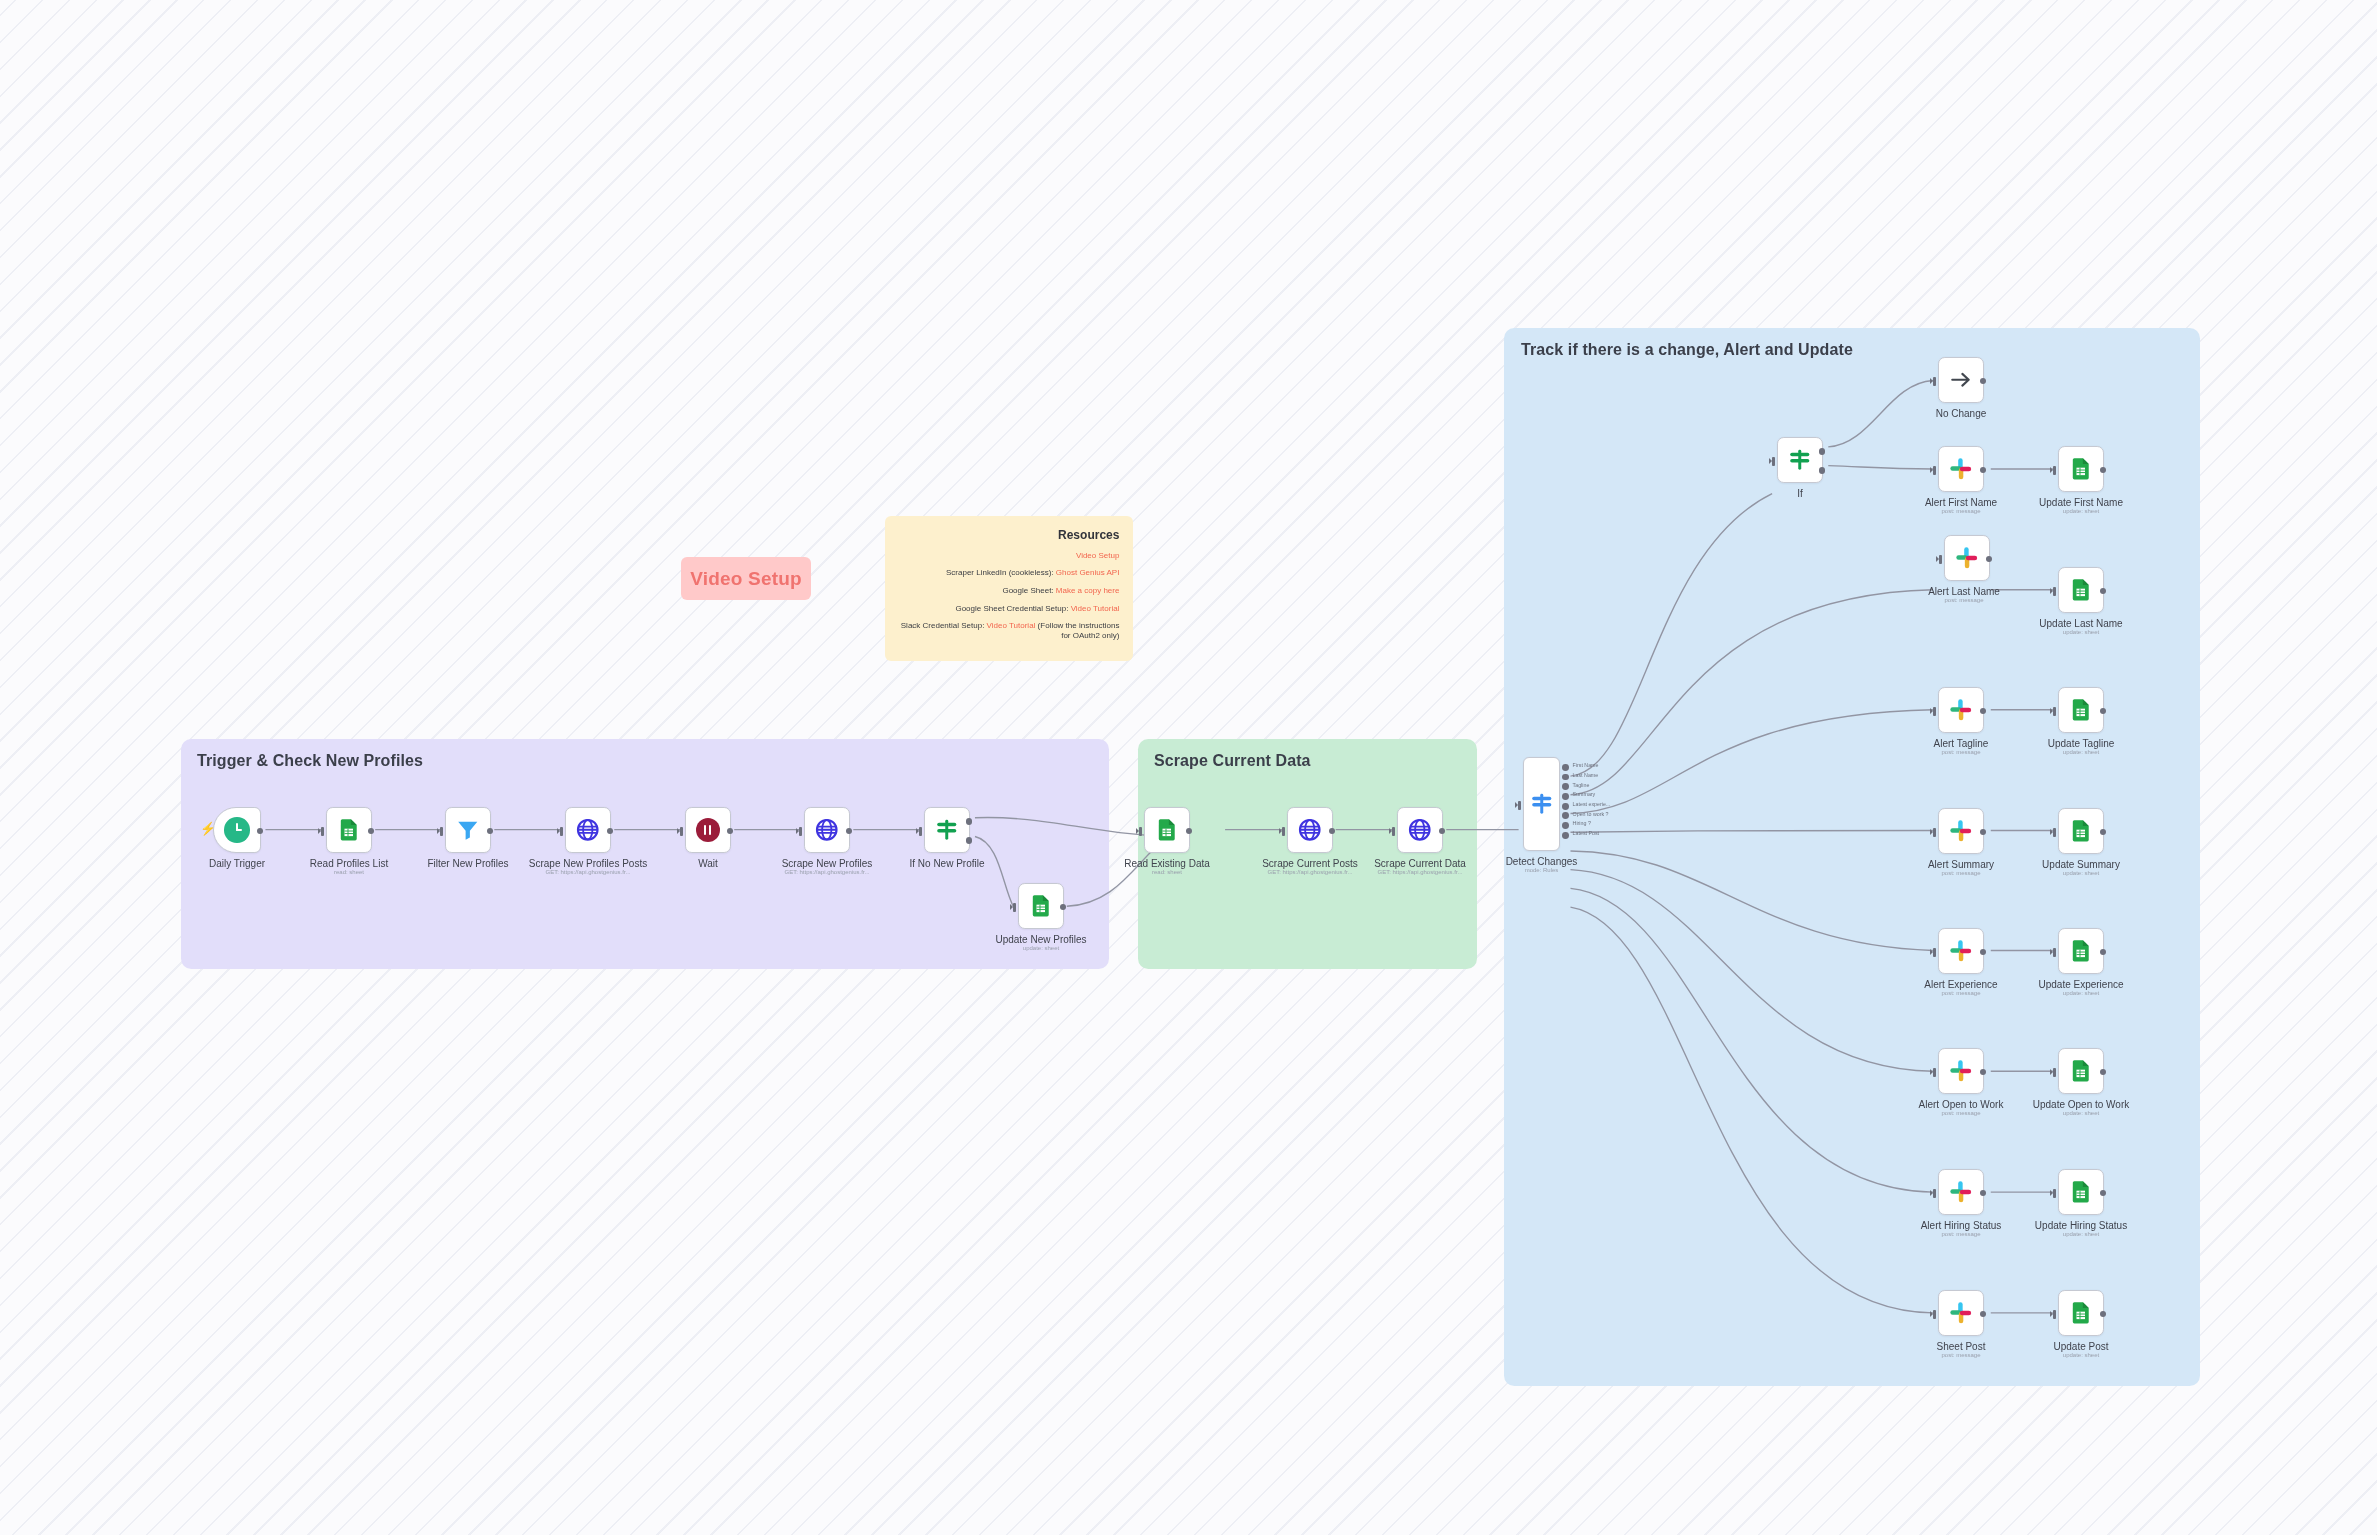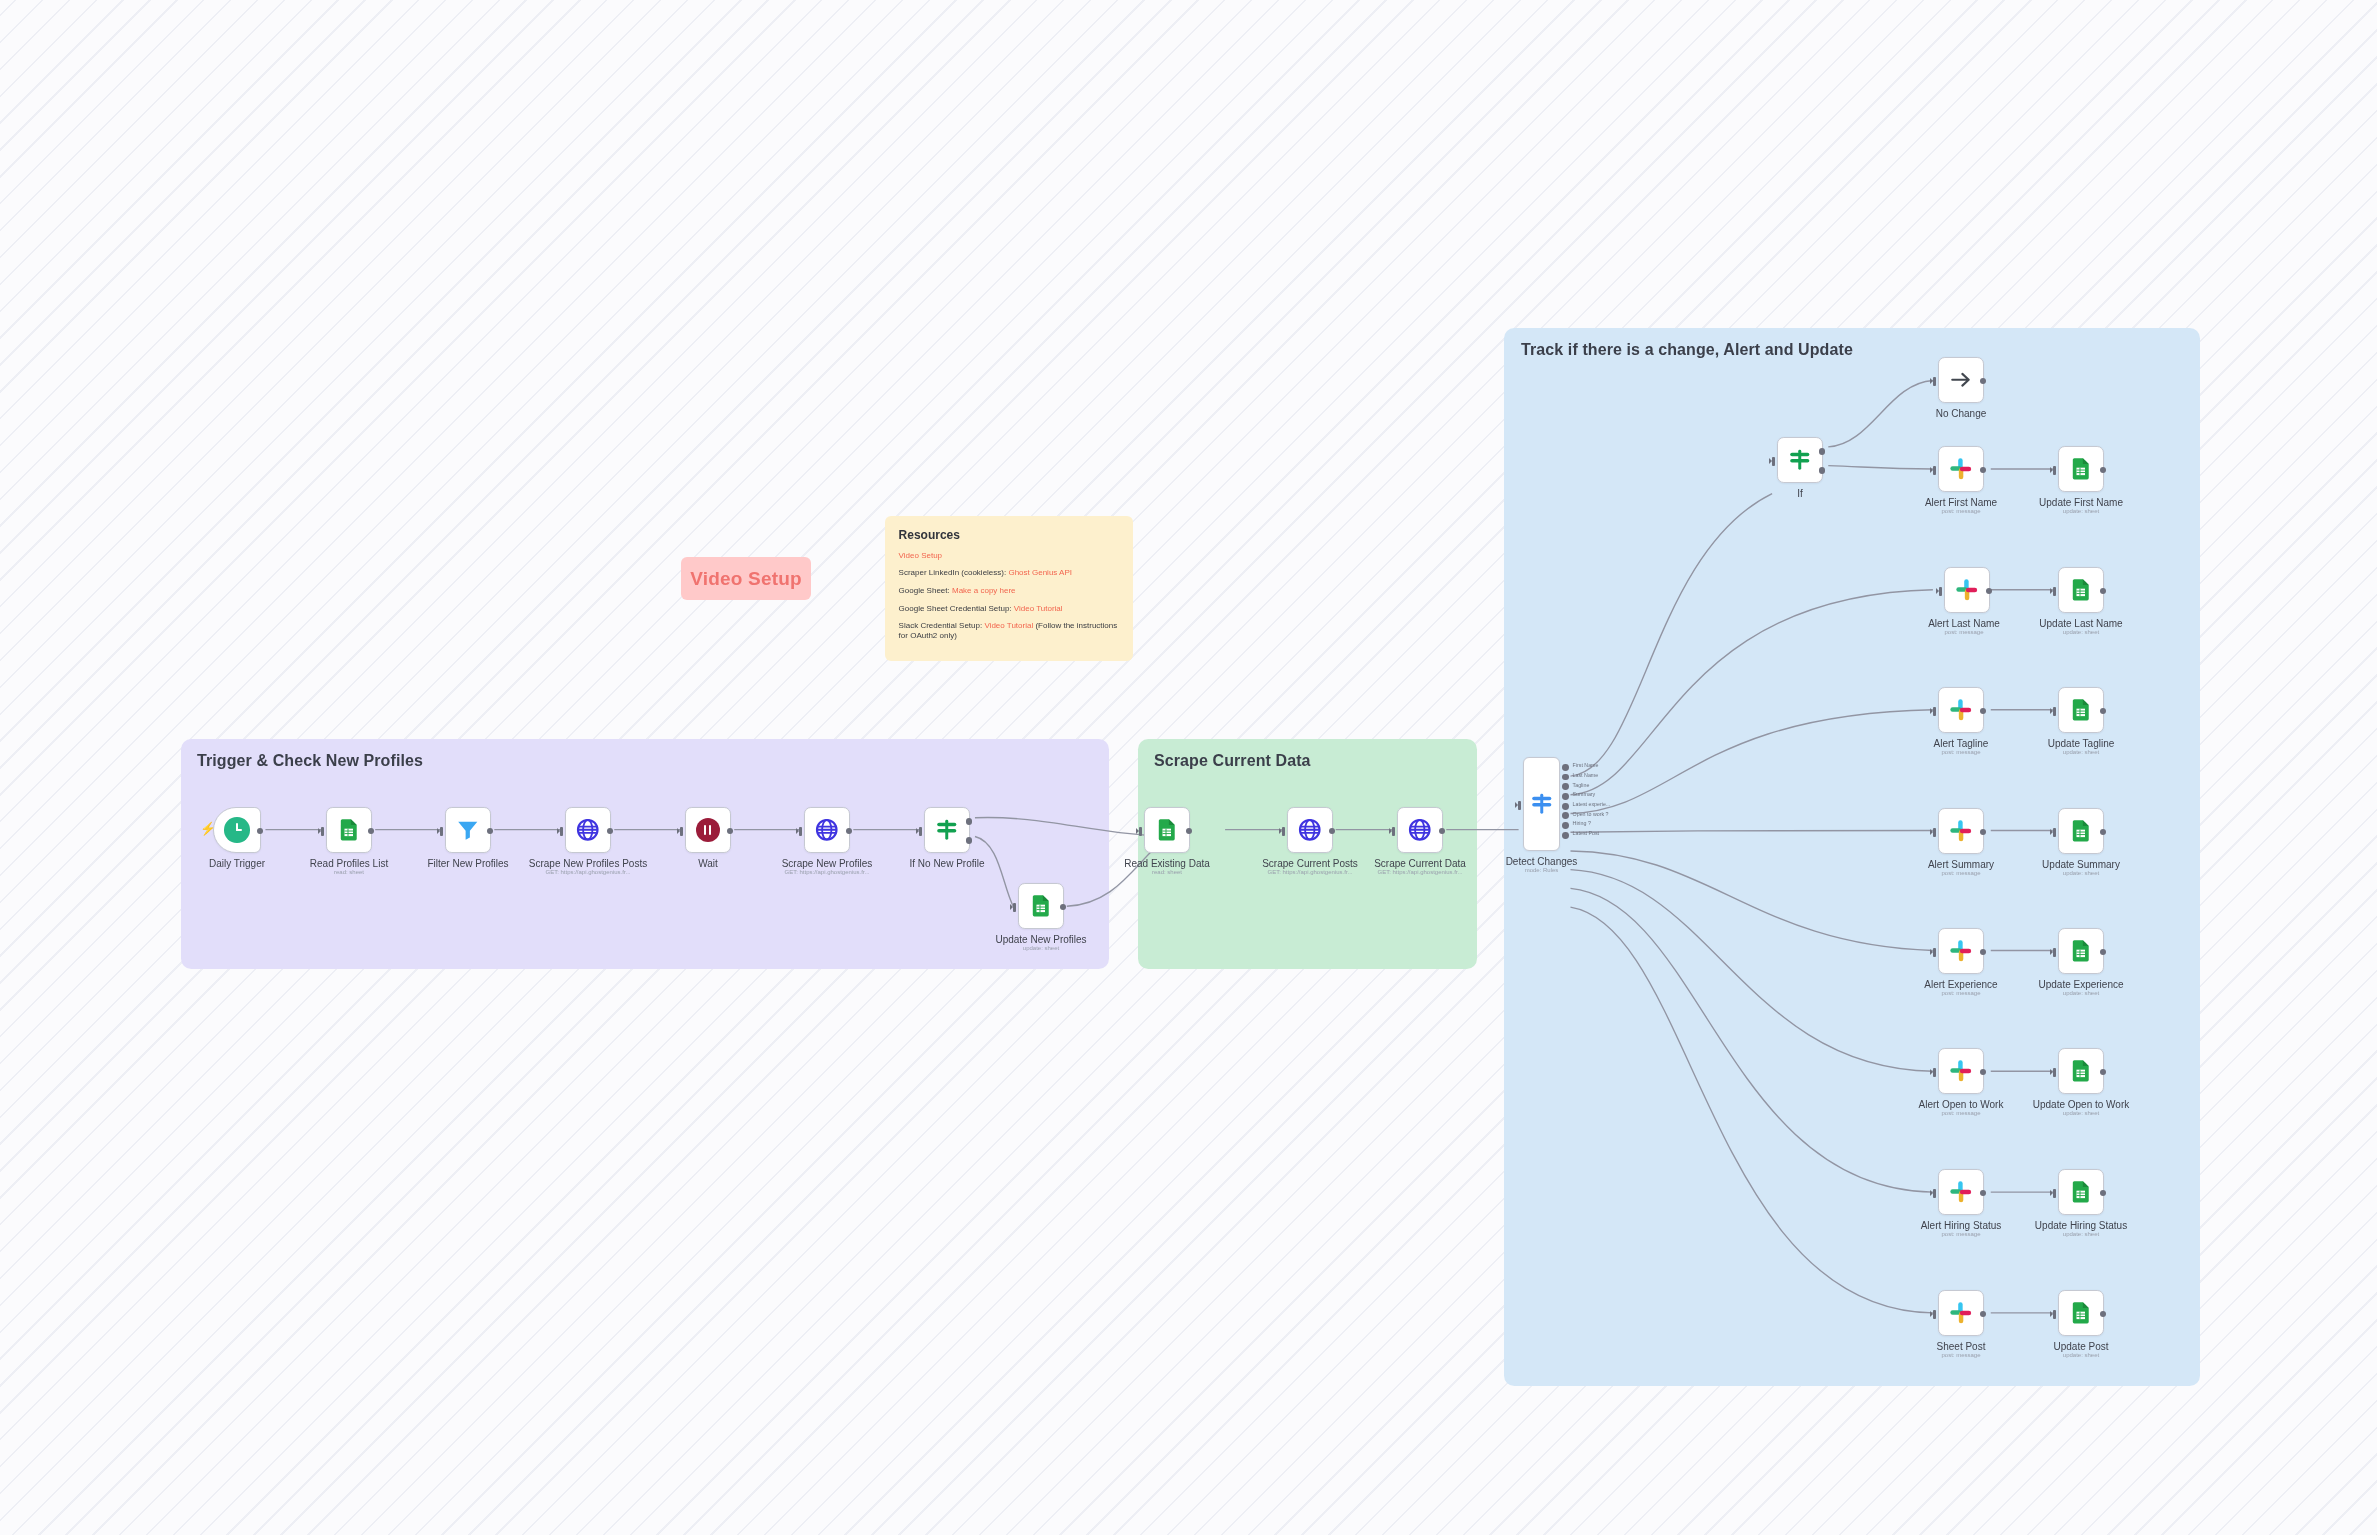--- a/index.html
+++ b/index.html
@@ -27,21 +27,21 @@
   
   .sticky{position:absolute;border-radius:6px;}
   .sticky.note-video{
     background:#ffc9c9;
     display:flex;align-items:center;justify-content:center;
   }
   .sticky.note-video .sticky-heading{
     color:#f0736f;font-size:19px;font-weight:700;letter-spacing:0.2px;
   }
   .sticky.note-res{
-    background:#fdf0cd;padding:12px 13.6px 13.6px 13.6px;box-sizing:border-box;
+    background:#fdf0cd;padding:12px 13.6px 13.6px 13.6px;box-sizing:border-box;text-align:right;
   }
   .sticky.note-res .sticky-heading{
     font-size:12px;font-weight:700;color:#32343b;margin:0 0 8.5px 0;display:block;
   }
   .res-line{font-size:8px;color:#3a3c42;line-height:1.25;margin-bottom:7.7px;}
   .res-line:last-child{margin-bottom:12px;}
   .res-link{color:#f2664f;}
 
   
   #edges{position:absolute;left:0;top:0;width:2377px;height:1536px;pointer-events:none;}
@@ -421,21 +421,21 @@
           <rect x="8" y="11" width="8" height="7" fill="#fff"></rect>
           <path d="M8 13.2h8M8 15.6h8M11.3 11v7" stroke="#23a94a" stroke-width=".9"></path>
         </svg>
       <span class="port in"></span>
       <span class="port out"></span>
     </div>
     <div class="node-label">Update First Name</div>
     <div class="node-sub">update: sheet</div>
   </div>
 
-  <div class="node" style="left:1938px;top:567px;padding-left:6px;">
+  <div class="node" style="left:1938px;top:535px;padding-left:6px;">
     <div class="node-box">
       <svg class="icon" viewBox="0 0 24 24">
         <rect x="9.6" y="2.2" width="4.2" height="10.6" rx="2.1" fill="#36c5f0"></rect>
         <rect x="2.2" y="9.6" width="10.6" height="4.2" rx="2.1" fill="#2eb67d"></rect>
         <rect x="10.2" y="11.2" width="4.2" height="10.6" rx="2.1" fill="#ecb22e"></rect>
         <rect x="11.2" y="10.2" width="10.6" height="4.2" rx="2.1" fill="#e01e5a"></rect>
       </svg>
       <span class="port in"></span>
       <span class="port out"></span>
     </div>

